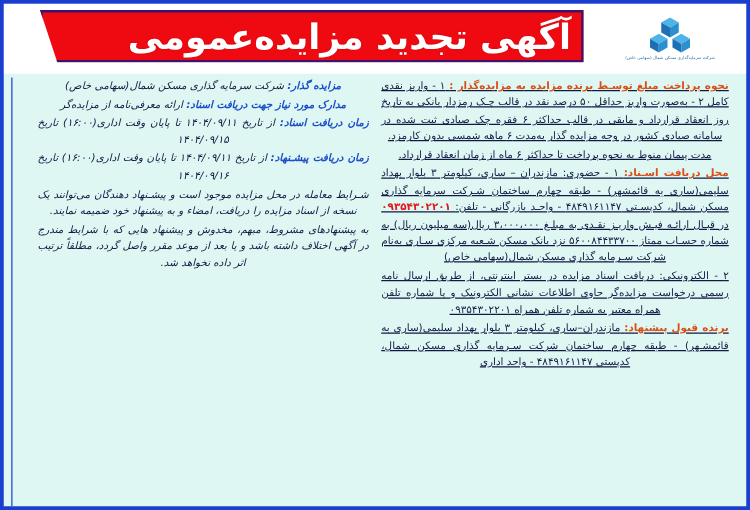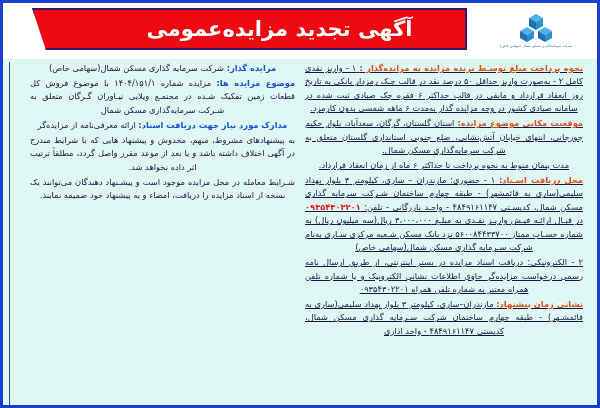--- a/index.html
+++ b/index.html
@@ -32,21 +32,21 @@
     border:2px solid #3c1270;
     box-sizing:border-box;
     
     clip-path:polygon(0 0, 100% 0, 100% 100%, 3.2% 100%);
     display:flex;
     align-items:center;
     justify-content:center;
   }
   #banner-title{
     color:#ffffff;
-    font-size:21px;
+    font-size:28px;
     font-weight:bold;
     letter-spacing:0px;
     white-space:nowrap;
     transform:translateX(30px);
     text-shadow:0 0 1px rgba(0,0,0,.25);
   }
   #logo{
     position:absolute;
     top:4px;right:12px;
     width:98px;height:48px;
@@ -77,21 +77,21 @@
     width:50%;
     box-sizing:border-box;
     padding:0 5px;
     font-size:8.3px;
     line-height:1.62;
     color:#111a44;
     text-align:justify;
     text-align-last:center;
     direction:rtl;
   }
-  .col.right{border-left:1px solid #2346c8;padding-left:20px;}
+  .col.right{border-left:1px solid #2346c8;padding-left:20px;font-style:italic;}
   .col.left{padding-right:8px;text-decoration:underline;}
   .para{margin:0 0 1.5px 0;}
   .lbl{color:#d94f16;font-weight:bold;}
   .lbl-blue{color:#1b4fc9;font-weight:bold;}
   .hot{color:#e0181b;font-weight:bold;}
   
   #footer-strip{
     position:absolute;
     left:0;right:0;bottom:0;
     height:0px;
@@ -133,76 +133,76 @@
 
   <div id="body">
 
     <div class="col left">
 
       <p class="para">
         <span class="lbl">نحوه پرداخت مبلغ توسـط برنده مزایده به مزایده‌گذار :</span>
         <span>۱ - واریز نقدی کامل ۲ - به‌صورت واریز حداقل ۵۰ درصد نقد در قالب چـک رمزدار بانکی به تاریخ روز انعقاد قرارداد و مابقی در قالب حداکثر ۶ فقره چک صیادی ثبت شده در سامانه صیادی کشور در وجه مزایده گذار به‌مدت ۶ ماهه شمسی بدون کارمزد.</span>
       </p>
 
-      <p class="para">
-        <span class="lbl">موقعیت مکانی موضوع مزایده:</span>
-        <span>استان گلستان، گرگان، سعدآباد، بلوار حکیم جورجانی، انتهای خیابان آتش‌نشانی، ضلع جنوبی استانداری گلستان متعلق به شرکت سرمایه‌گذاری مسکن شمال.</span>
-      </p>
 
       <p class="para">
         <span>مدت پیمان منوط به نحوه پرداخت تا حداکثر ۶ ماه از زمان انعقاد قرارداد.</span>
       </p>
 
       <p class="para">
         <span class="lbl">محل دریافت اسـناد:</span>
         <span>۱ - حضوری: مازندران – ساری، کیلومتر ۳ بلوار بهداد سلیمی(ساری به قائمشهر) - طبقه چهارم ساختمان شـرکت سرمایه گذاری مسکن شمال، کدپسـتی ۴۸۴۹۱۶۱۱۴۷ - واحـد بازرگانی - تلفن:</span>
         <span class="hot">۰۹۳۵۴۳۰۲۲۰۱</span>
         <span>در قبـال ارائـه فیـش واریـز نقـدی به مبلـغ ۳،۰۰۰،۰۰۰ ریال(سه میلیون ریال) به شماره حسـاب ممتاز ۵۶۰۰۸۴۴۳۳۷۰۰ نزد بانک مسکن شـعبه مرکزی سـاری به‌نام شرکت سـرمایه گذاری مسکن شمال(سهامی خاص)</span>
       </p>
 
       <p class="para">
         <span>۲ - الکترونیکی: دریافت اسناد مزایده در بستر اینترنتی، از طریق ارسال نامه رسمی درخواست مزایده‌گر حاوی اطلاعات نشانی الکترونیک و یا شماره تلفن همراه معتبر به شماره تلفن همراه ۰۹۳۵۴۳۰۲۲۰۱</span>
       </p>
 
       <p class="para">
-        <span class="lbl">نشانی زمان پیشنهاد:</span>
+        <span class="lbl">برنده قبول پیشنهاد:</span>
         <span>مازندران–ساری، کیلومتر ۳ بلوار بهداد سلیمی(ساری به قائمشـهر) - طبقه چهارم ساختمان شرکت سـرمایه گذاری مسکن شمال، کدپستی ۴۸۴۹۱۶۱۱۴۷ - واحد اداری</span>
       </p>
 
     </div>
 
     <div class="col right">
 
       <p class="para">
         <span class="lbl-blue">مزایده گذار:</span>
         <span>شرکت سرمایه گذاری مسکن شمال(سهامی خاص)</span>
       </p>
 
-      <p class="para">
-        <span class="lbl-blue">موضوع مزایده ها:</span>
-        <span>مزایده شماره ۱۴۰۴/۱۵۱/۱ با موضوع فروش کل قطعات زمین تفکیک شـده در مجتمـع ویلایی نیـاوران گـرگان متعلق به شـرکت سرمایه‌گذاری مسکن شمال</span>
-      </p>
 
 
       <p class="para">
         <span class="lbl-blue">مدارک مورد نیاز جهت دریافت اسناد:</span>
         <span>ارائه معرفی‌نامه از مزایده‌گر</span>
       </p>
 
-
-
-
+      <p class="para">
+        <span class="lbl-blue">زمان دریافت اسناد:</span>
+        <span>از تاریخ ۱۴۰۴/۰۹/۱۱ تا پایان وقت اداری(۱۶:۰۰) تاریخ ۱۴۰۴/۰۹/۱۵</span>
+      </p>
+
+      <p class="para">
+        <span class="lbl-blue">زمان دریافت پیشـنهاد:</span>
+        <span>از تاریخ ۱۴۰۴/۰۹/۱۱ تا پایان وقت اداری(۱۶:۰۰) تاریخ ۱۴۰۴/۰۹/۱۶</span>
+      </p>
+
+
+
+      <p class="para">
+        <span>شـرایط معامله در محل مزایده موجود است و پیشـنهاد دهندگان می‌توانند یک نسخه از اسناد مزایده را دریافت، امضاء و به پیشنهاد خود ضمیمه نمایند.</span>
+      </p>
 
       <p class="para">
         <span>به پیشنهادهای مشروط، مبهم، مخدوش و پیشنهاد هایی که با شرایط مندرج در آگهی اختلاف داشته باشد و یا بعد از موعد مقرر واصل گردد، مطلقاً ترتیب اثر داده نخواهد شد.</span>
       </p>
 
-      <p class="para">
-        <span>شـرایط معامله در محل مزایده موجود است و پیشـنهاد دهندگان می‌توانند یک نسخه از اسناد مزایده را دریافت، امضاء و به پیشنهاد خود ضمیمه نمایند.</span>
-      </p>
-
     </div>
 
   </div>
 
   <div id="footer-strip"></div>
 
 </div>
 
 </body></html>

